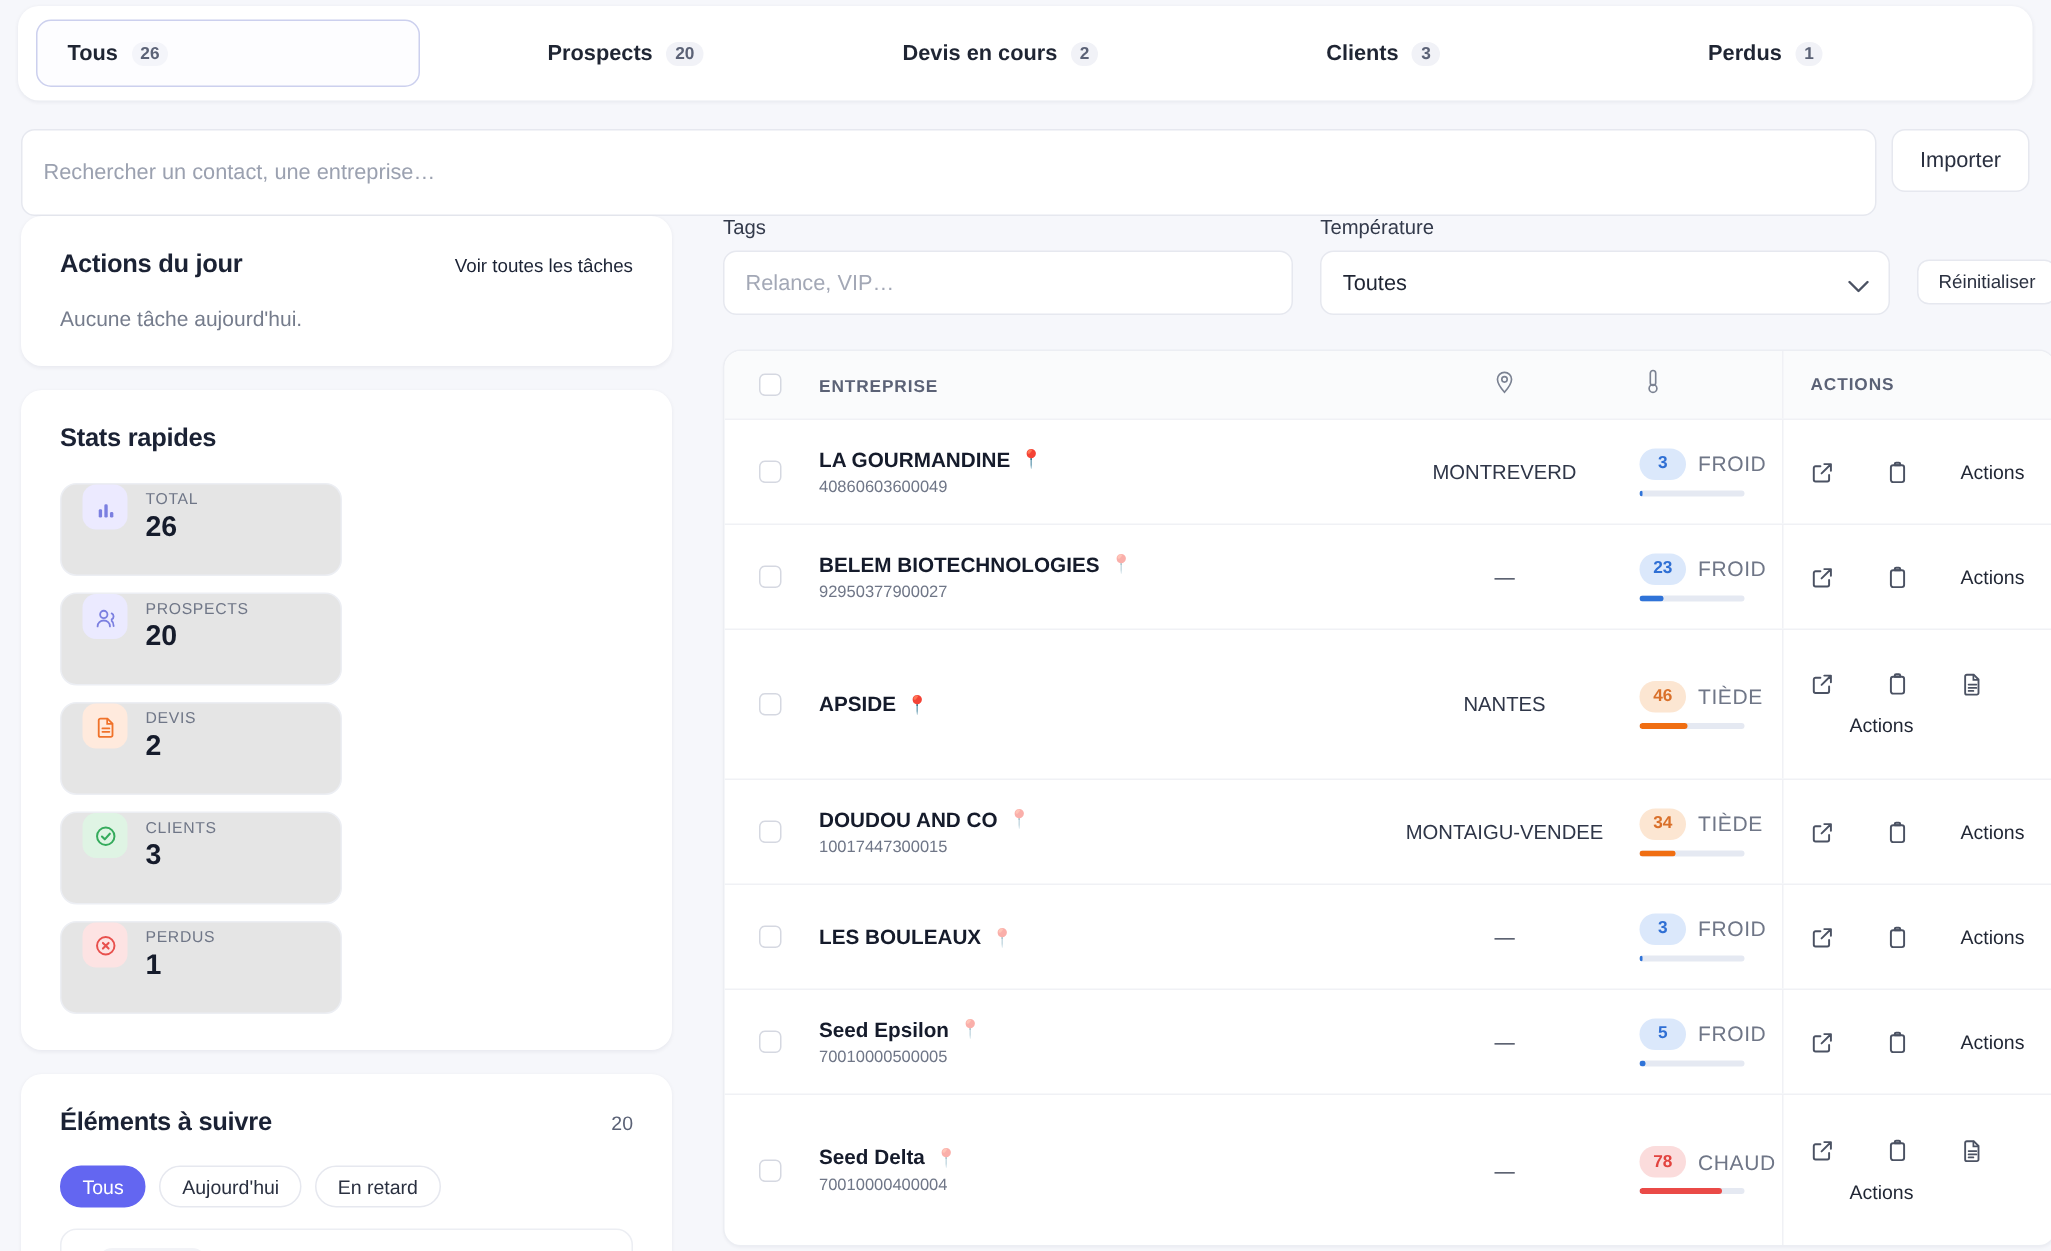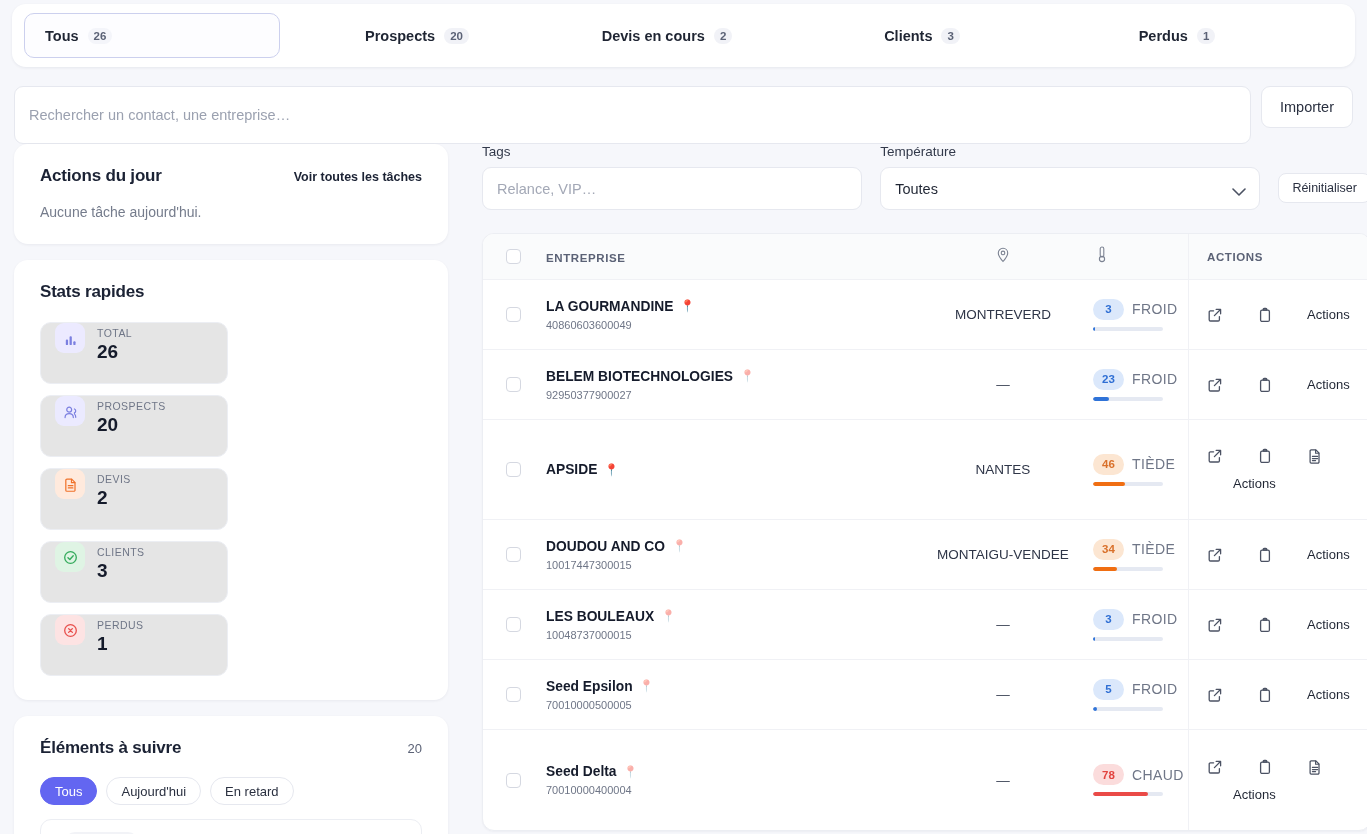--- a/index.html
+++ b/index.html
@@ -58,21 +58,21 @@
 
   
   .left-col { position: absolute; left: 14px; top: 144px; width: 434px; }
   .card {
     background: #fff; border-radius: 14px; box-shadow: 0 1px 3px rgba(20,25,50,.06);
     margin-bottom: 16px;
   }
   .card-pad { padding: 22px 26px 24px 26px; }
   .card-head { display: flex; align-items: baseline; justify-content: space-between; }
   .card-title { font-size: 17px; font-weight: 700; color: #1b2234; letter-spacing: -.2px; }
-  .card-link { font-size: 12.5px; font-weight: 700; color: #1b2234; cursor: pointer; }
+  .card-link { font-size: 12.5px; font-weight: 400; color: #1b2234; cursor: pointer; }
   .card-count { font-size: 13px; color: #5b6276; }
   .muted-line { margin-top: 18px; font-size: 14px; color: #757c8c; }
 
   
   .stats-grid { display: flex; flex-wrap: wrap; gap: 11px; margin-top: 20px; }
   .stat {
     width: 188px; height: 62px; background: #e5e5e5; border: 1px solid #eceef3; border-radius: 11px;
     display: flex; gap: 12px; padding: 0 14px;
   }
   .stat-ico { width: 30px; height: 30px; border-radius: 9px; display: flex; align-items: center; justify-content: center; flex: none; }
@@ -507,21 +507,20 @@
         </div>
         <div class="trow" style="height: 70px;">
           <div class="c-chk">
             <span class="chk"></span>
           </div>
           <div class="c-name">
             <div class="ent">
               <span>LES BOULEAUX</span>
               <span class="pin dim">📍</span>
             </div>
-            <div class="siret">10048737000015</div>
           </div>
           <div class="c-city"><span class="dash">—</span></div>
           <div class="c-temp">
             <div class="temp-top">
               <span class="tbadge froid">3</span>
               <span class="tlabel">FROID</span>
             </div>
             <div class="tbar">
               <div class="tfill froid" style="width:3%"></div>
             </div>

